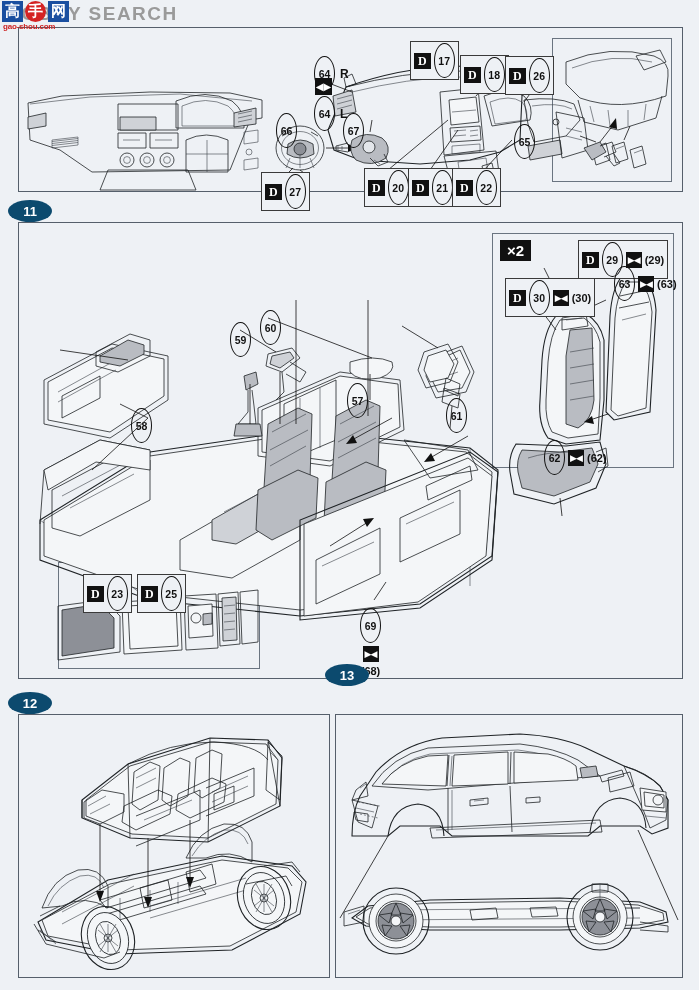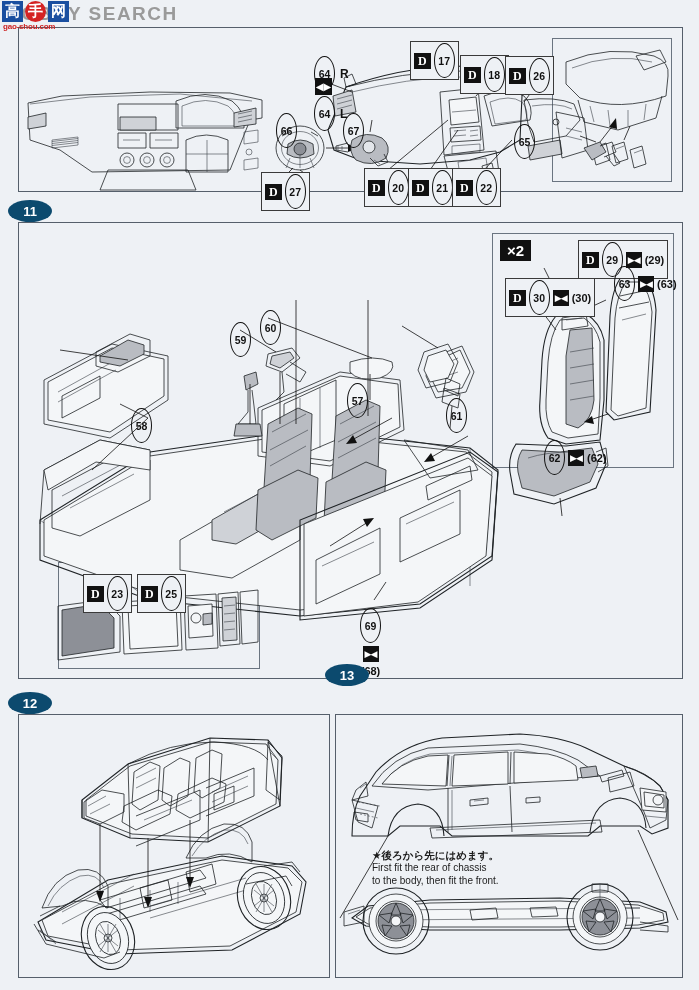--- a/index.html
+++ b/index.html
@@ -635,19 +635,14 @@
       <path class="ln" d="M344 912 L364 906 L364 922 L344 926 Z"></path>
       <path class="thin" d="M348 914 L360 910"></path>
 
       <path class="ln" d="M640 922 L668 926 L668 932 L640 930"></path>
 
       <path class="lead" d="M388 836 L340 918"></path>
       <path class="lead" d="M638 830 L678 920"></path>
     </g>
   </svg>
 
-  <div class="note" style="left:372px;top:849px;">
-    <div class="jp">★後ろから先にはめます。</div>
-    <div class="en">First fit the rear of chassis</div>
-    <div class="en">to the body, then fit the front.</div>
-  </div>
 
 </div>
 
 </body></html>

